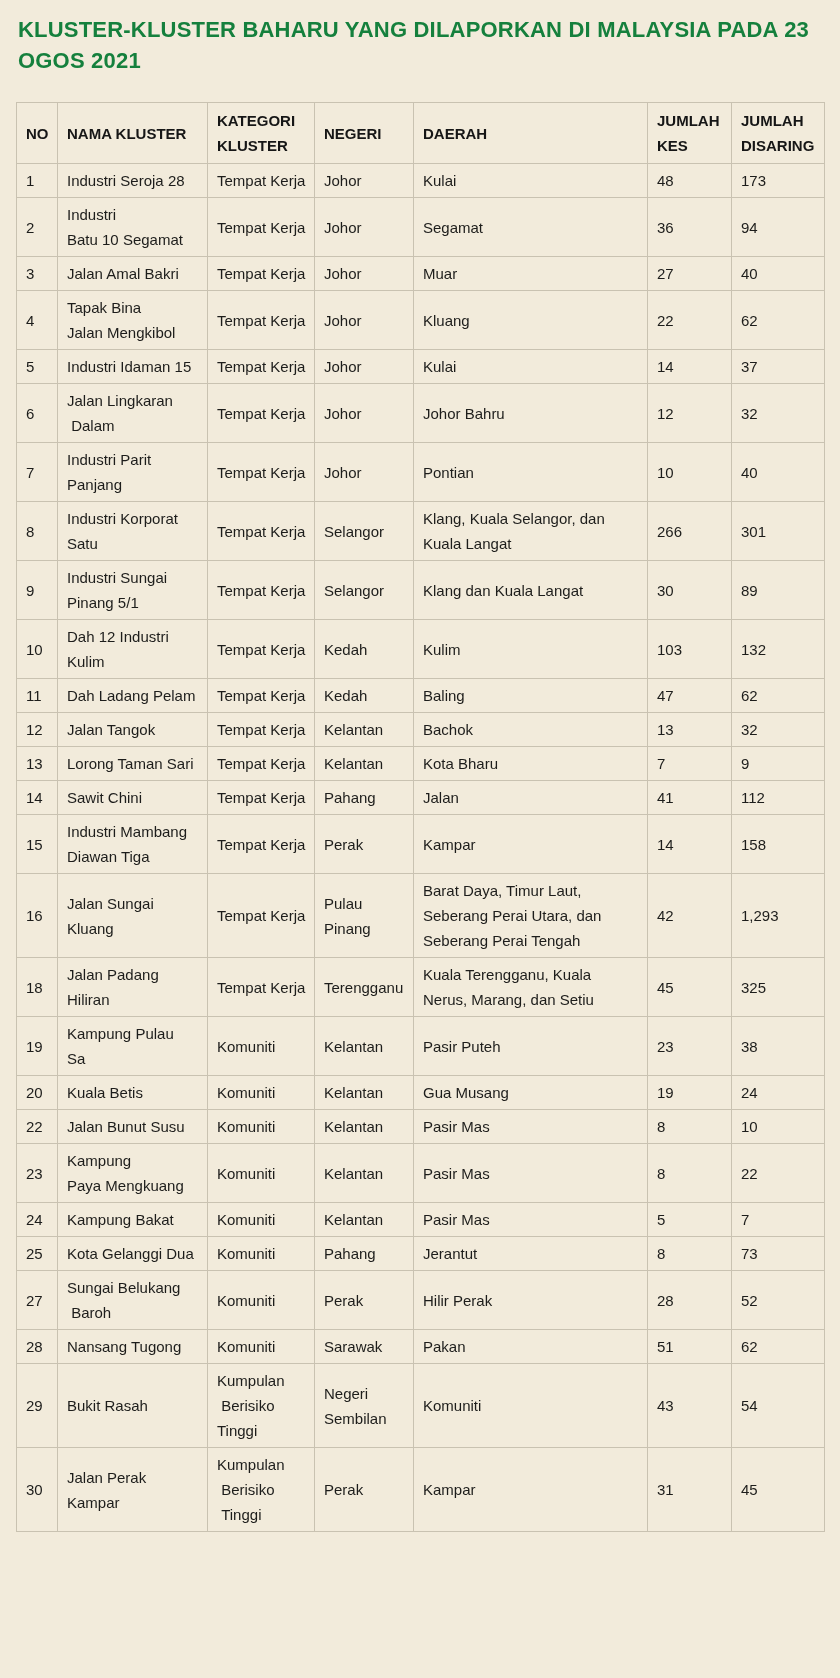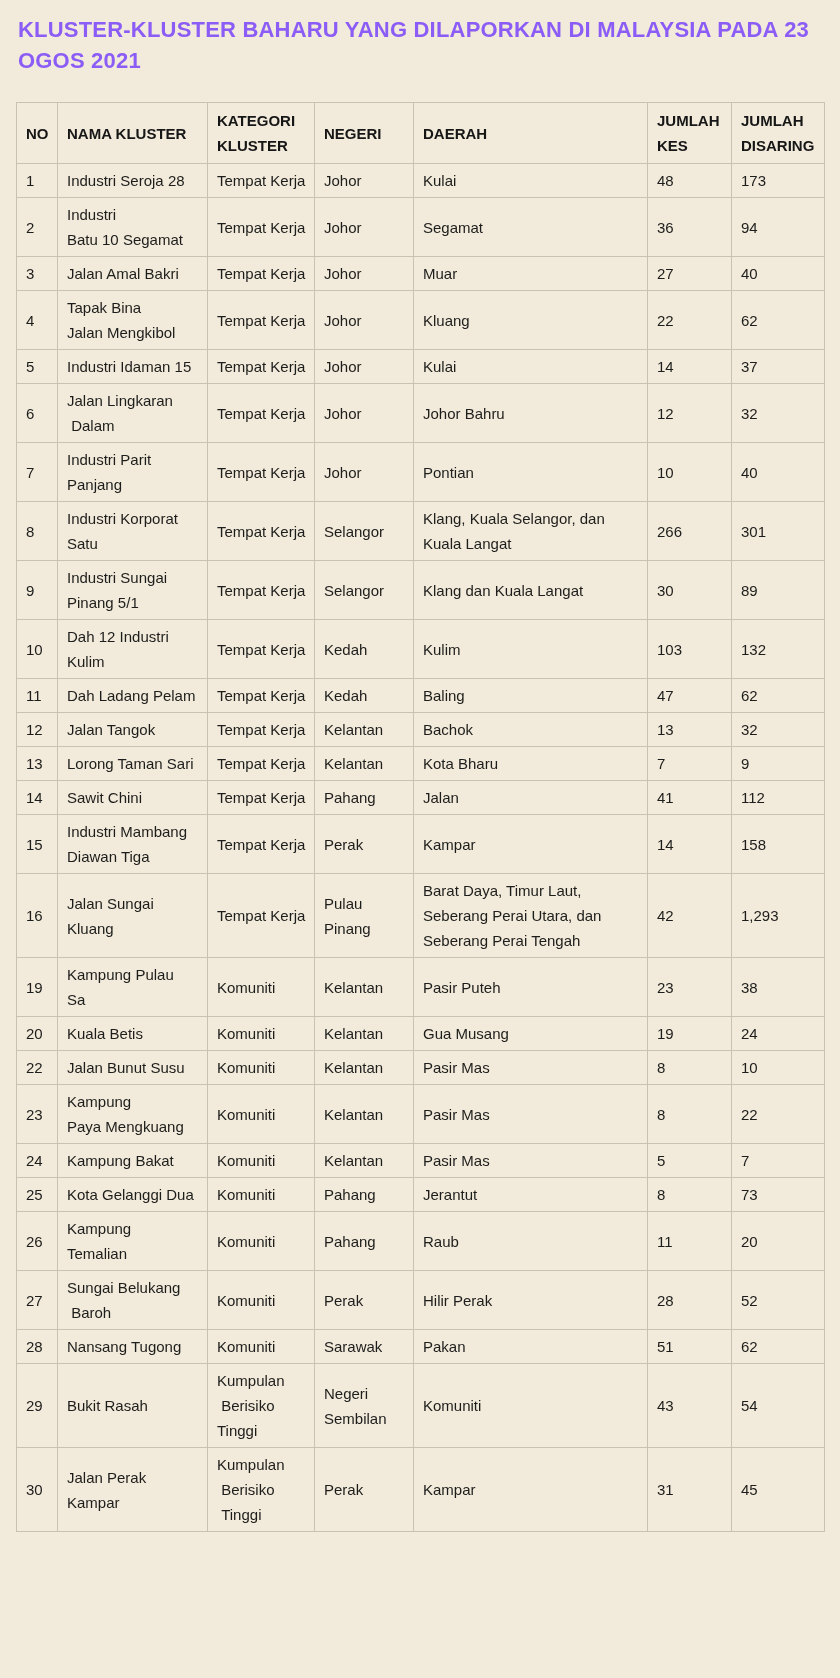--- a/index.html
+++ b/index.html
@@ -16,21 +16,21 @@
     box-sizing: border-box;
     padding: 14px 16px 20px 16px;
   }
   h1.title {
     margin: 0 0 26px 2px;
     max-width: 806px;
     font-size: 22px;
     line-height: 31px;
     font-weight: 700;
     letter-spacing: 0.2px;
-    color: #8b5cf6;
+    color: #15803d;
   }
   table.clusters {
     border-collapse: collapse;
     table-layout: fixed;
     width: 808px;
   }
   th, td {
     border: 1px solid #c9c2b1;
     padding: 4px 8px 4px 9px;
     vertical-align: middle;
@@ -251,20 +251,31 @@
     <td>Pulau
 Pinang</td>
     <td>Barat Daya, Timur Laut,
 Seberang Perai Utara, dan
 Seberang Perai Tengah</td>
     <td>42</td>
     <td>1,293</td>
   </tr>
 
 
+  <tr>
+    <td>18</td>
+    <td>Jalan Padang
+Hiliran</td>
+    <td>Tempat Kerja</td>
+    <td>Terengganu</td>
+    <td>Kuala Terengganu, Kuala
+Nerus, Marang, dan Setiu</td>
+    <td>45</td>
+    <td>325</td>
+  </tr>
 
   <tr>
     <td>19</td>
     <td>Kampung Pulau
 Sa</td>
     <td>Komuniti</td>
     <td>Kelantan</td>
     <td>Pasir Puteh</td>
     <td>23</td>
     <td>38</td>
@@ -315,30 +326,20 @@
   <tr>
     <td>25</td>
     <td>Kota Gelanggi Dua</td>
     <td>Komuniti</td>
     <td>Pahang</td>
     <td>Jerantut</td>
     <td>8</td>
     <td>73</td>
   </tr>
 
-  <tr>
-    <td>26</td>
-    <td>Kampung
-Temalian</td>
-    <td>Komuniti</td>
-    <td>Pahang</td>
-    <td>Raub</td>
-    <td>11</td>
-    <td>20</td>
-  </tr>
 
   <tr>
     <td>27</td>
     <td>Sungai Belukang
  Baroh</td>
     <td>Komuniti</td>
     <td>Perak</td>
     <td>Hilir Perak</td>
     <td>28</td>
     <td>52</td>

